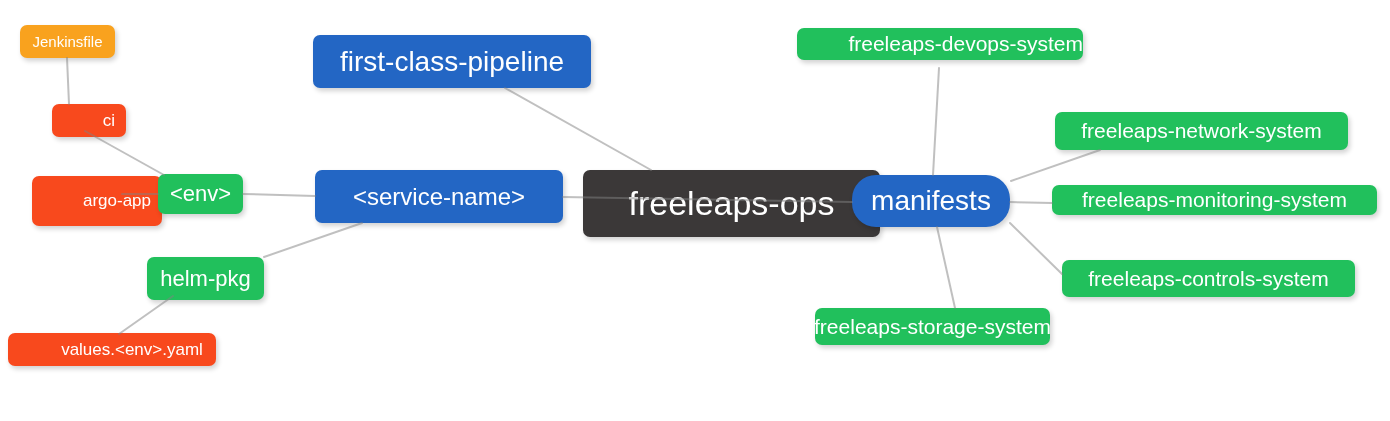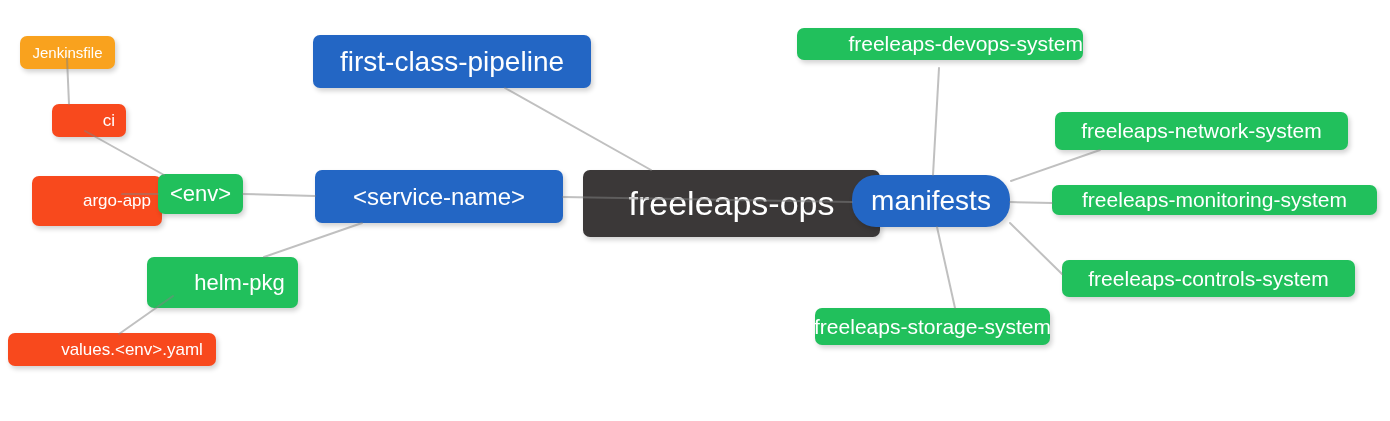--- a/index.html
+++ b/index.html
@@ -32,25 +32,25 @@
     z-index:3;pointer-events:none;
   }
   #edge-layer line{
     stroke:var(--edge,#828282);
     stroke-opacity:.5;
     stroke-width:2;
     stroke-linecap:round;
   }
 
   
-  #n-jenkinsfile{left:20px; top:36px; width:95px; height:33px;font-size:15px;text-align:center;}
+  #n-jenkinsfile{left:20px; top:25px; width:95px; height:33px;font-size:15px;text-align:center;}
   #n-ci        {left:52px; top:104px;width:34px; height:33px;font-size:17px;}
   #n-argo-app  {left:32px; top:176px;width:90px; height:50px;font-size:17px;}
   #n-env       {left:158px;top:174px;width:85px; height:40px;font-size:22px;}
-  #n-helm-pkg  {left:147px;top:257px;width:117px;height:51px;font-size:22px;padding-left:34px;}
+  #n-helm-pkg  {left:147px;top:257px;width:117px;height:43px;font-size:22px;}
   #n-values    {left:8px;  top:333px;width:168px;height:33px;font-size:17px;}
   #n-fcp       {left:313px;top:35px; width:278px;height:53px;font-size:28px;}
   #n-service   {left:315px;top:170px;width:248px;height:53px;font-size:24px;}
   #n-root      {left:583px;top:170px;width:297px;height:67px;font-size:34px;}
   #n-manifests {left:852px;top:175px;width:158px;height:52px;font-size:28px;border-radius:24px;}
   #n-devops    {left:797px; top:28px; width:286px;height:32px;font-size:21px;justify-content:flex-end;}
   #n-network   {left:1055px;top:112px;width:293px;height:38px;font-size:21px;}
   #n-monitoring{left:1052px;top:185px;width:325px;height:30px;font-size:21px;}
   #n-controls  {left:1062px;top:260px;width:293px;height:37px;font-size:21px;}
   #n-storage   {left:815px; top:308px;width:235px;height:37px;font-size:21px;}

